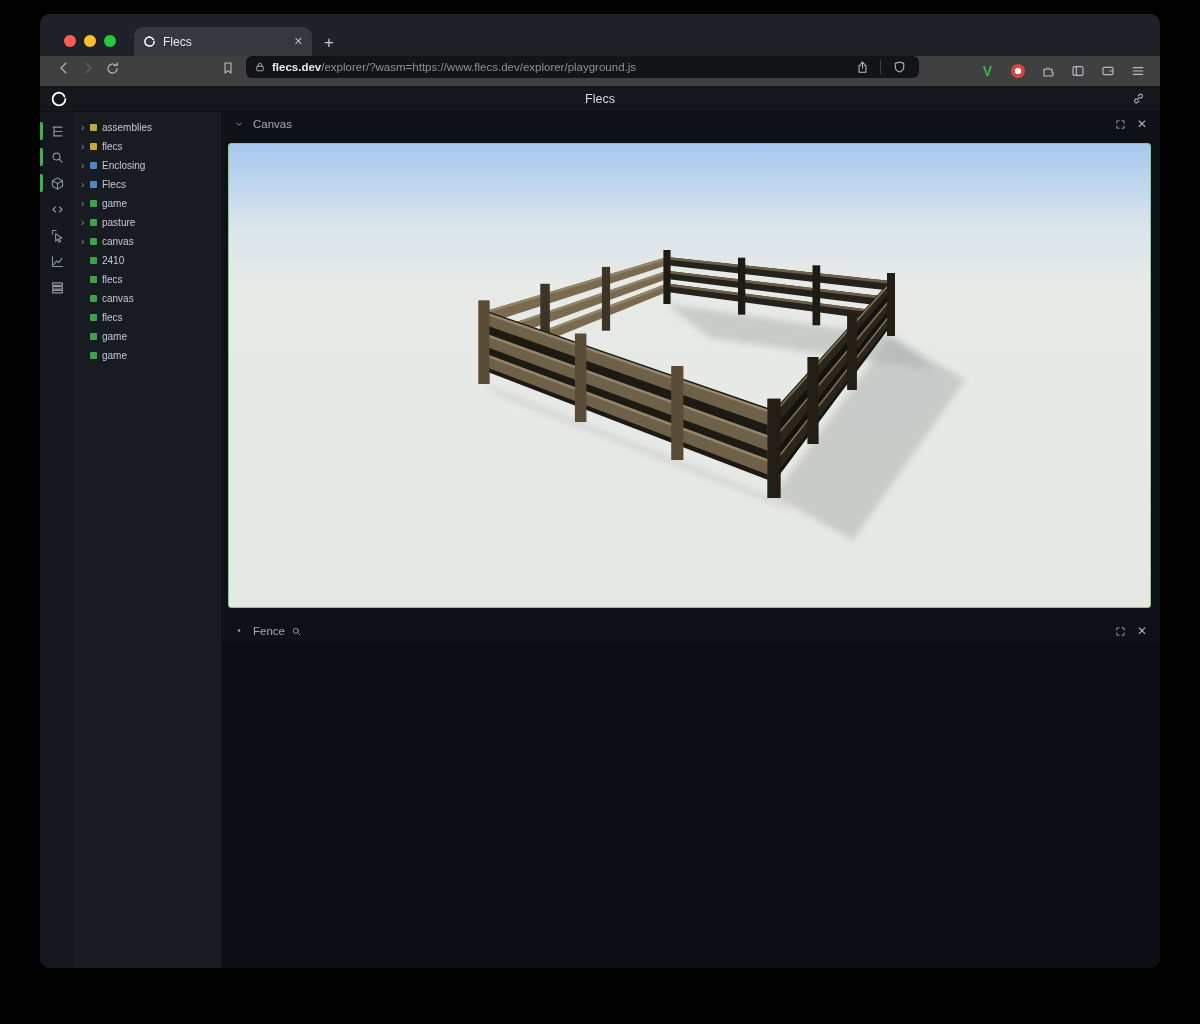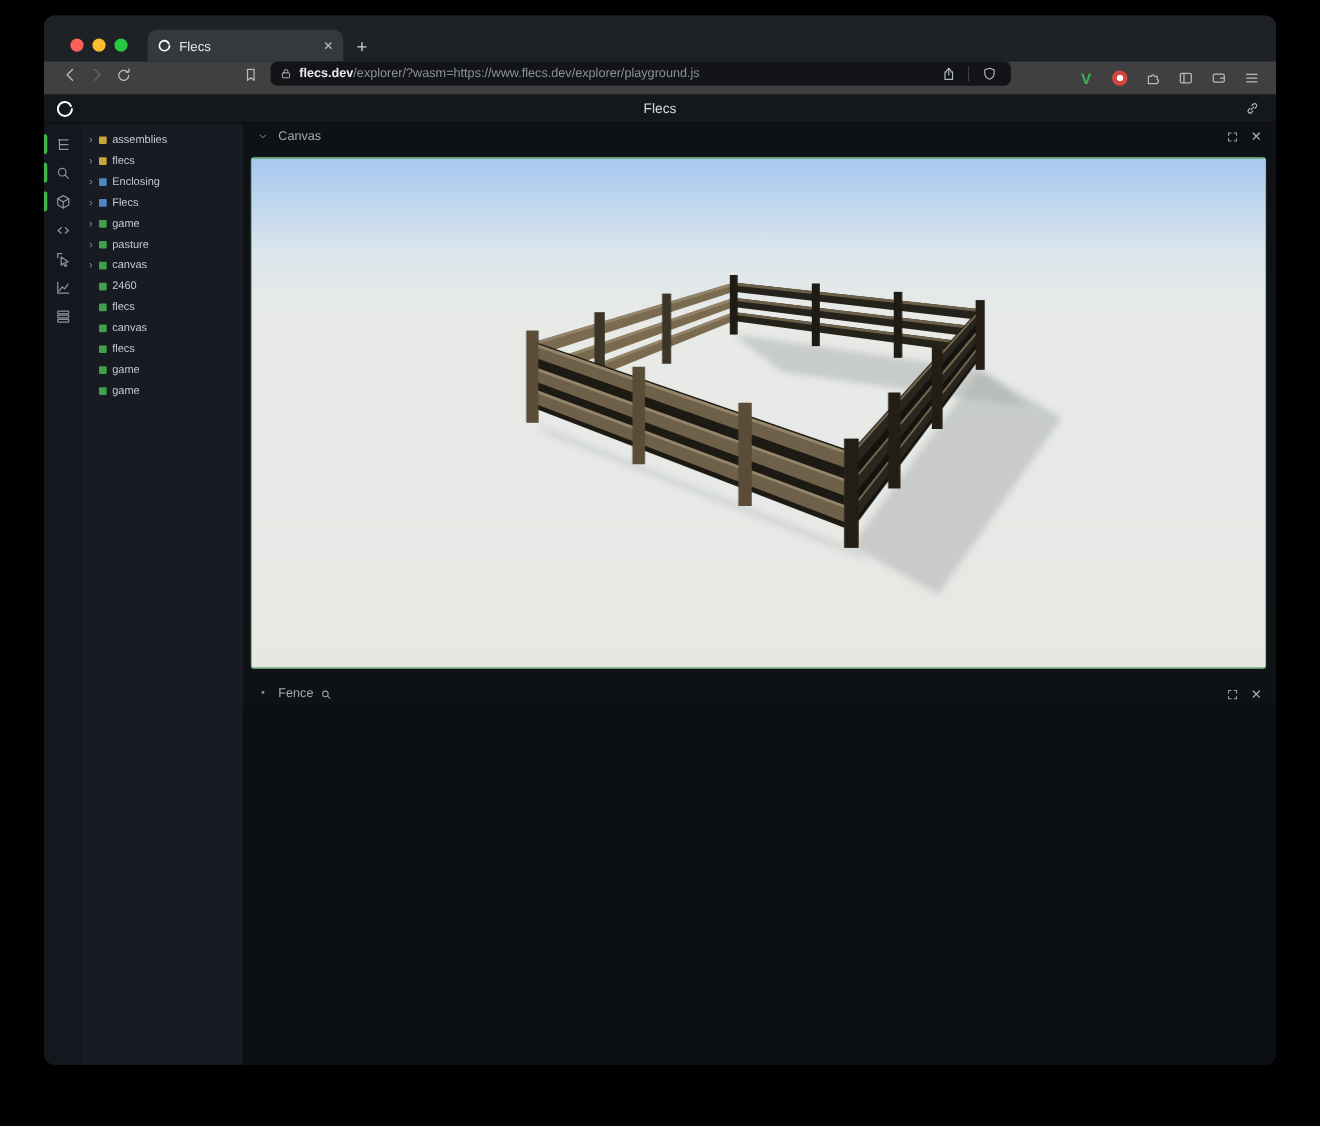--- a/index.html
+++ b/index.html
@@ -263,21 +263,21 @@
               <span class="lbl">pasture</span>
             </div>
             <div class="trow">
               <span class="chev">›</span>
               <span class="sq" style="background: rgb(63, 162, 75);"></span>
               <span class="lbl">canvas</span>
             </div>
             <div class="trow">
               <span class="chev"></span>
               <span class="sq" style="background: rgb(63, 162, 75);"></span>
-              <span class="lbl">2460</span>
+              <span class="lbl">2410</span>
             </div>
             <div class="trow">
               <span class="chev"></span>
               <span class="sq" style="background: rgb(63, 162, 75);"></span>
               <span class="lbl">flecs</span>
             </div>
             <div class="trow">
               <span class="chev"></span>
               <span class="sq" style="background: rgb(63, 162, 75);"></span>
               <span class="lbl">canvas</span>

